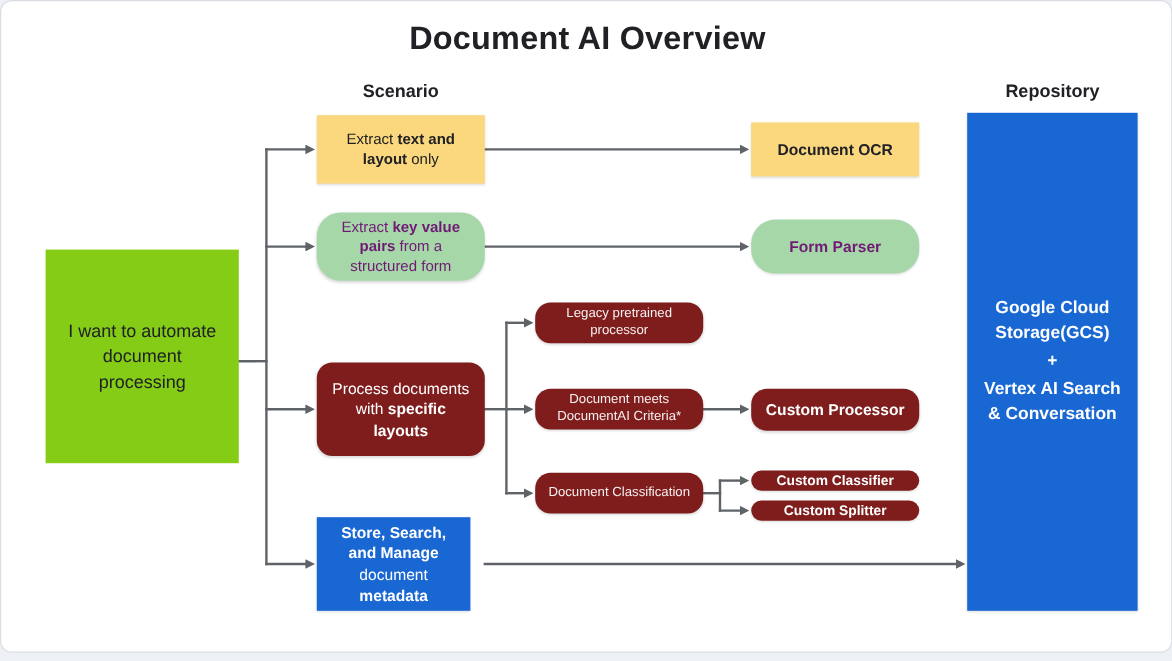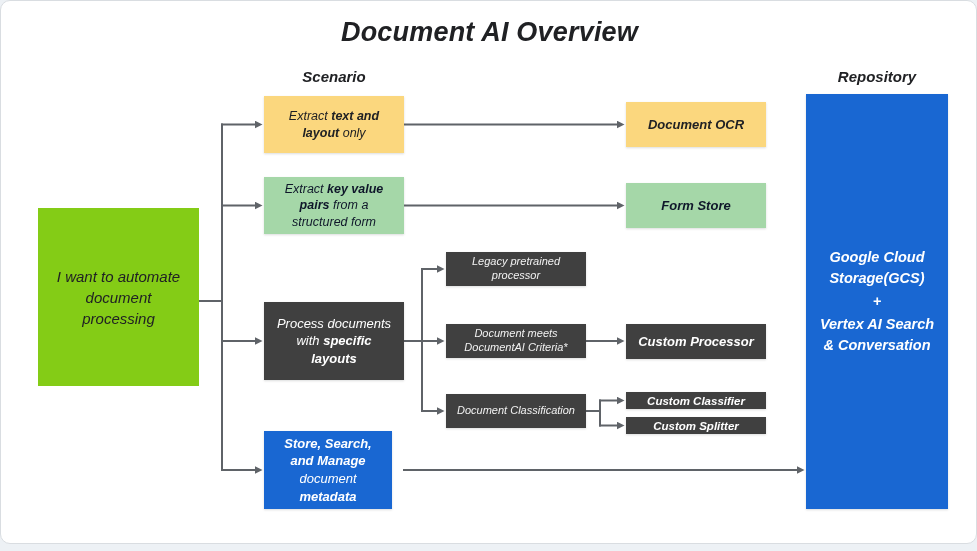--- a/index.html
+++ b/index.html
@@ -1,34 +1,34 @@
 <!DOCTYPE html>
 <html><head>
 <meta charset="utf-8">
 <style>
   html,body{margin:0;padding:0;background:#fff;}
   body{width:977px;height:551px;position:relative;font-family:"Liberation Sans",sans-serif;
        -webkit-font-smoothing:antialiased;}
-  #stage{position:absolute;inset:0;width:977px;height:551px;background:#EDF1F5;overflow:hidden;font-style:italic;}
+  #stage{position:absolute;inset:0;width:977px;height:551px;background:#EDF1F5;overflow:hidden;}
   #card{position:absolute;left:0;top:0;right:0;bottom:7px;background:#ffffff;
         border:1px solid #D9DDE1;border-radius:10px;}
   .abs{position:absolute;box-sizing:border-box;}
   .ttl{left:0;top:16px;width:977px;text-align:center;font-size:27px;font-weight:600;
        color:#202124;letter-spacing:.2px;}
   .colhead{font-size:15px;font-weight:700;color:#202124;text-align:center;top:67px;}
   .ch-scenario{left:263px;width:140px;}
   .ch-processor{left:625px;width:150px;}
   .ch-repository{left:805px;width:142px;}
   .box{display:flex;align-items:center;justify-content:center;text-align:center;
        box-shadow:0 1px 2px rgba(60,64,67,.18);}
   .b-start{left:37px;top:207px;width:161px;height:178px;background:#84cc16;box-shadow:none;
            font-size:15px;color:#202124;line-height:1.4;padding:0 14px;}
   .yellow{background:#FBD77E;color:#202124;}
-  .green{background:#A5D7A8;color:#0f172a;}
-  .blue{background:#404040;color:#FFFFFF;}
+  .green{background:#A5D7A8;color:#701a75;border-radius:20px;}
+  .blue{background:#7f1d1d;color:#FFFFFF;border-radius:13px;}
   .darkblue{background:#1967D2;color:#FFFFFF;}
   .b-sc1{left:263px;top:95px;width:140px;height:57px;font-size:12.5px;line-height:1.3;padding:0 12px;}
   .b-sc2{left:263px;top:176px;width:140px;height:57px;font-size:12.5px;line-height:1.3;padding:0 12px;}
   .b-sc3{left:263px;top:301px;width:140px;height:78px;font-size:13px;line-height:1.35;padding:0 8px;}
   .b-sc4{left:263px;top:430px;width:128px;height:78px;font-size:13px;line-height:1.35;padding:0 14px;}
   .sub{left:445px;width:140px;height:34px;font-size:11px;line-height:1.25;padding:0 10px;
        color:rgba(255,255,255,.93);}
   .b-legacy{top:251px;}
   .b-criteria{top:323px;}
   .b-classification{top:393px;}
@@ -112,21 +112,21 @@
       <span>Document meets DocumentAI Criteria*</span>
     </div>
     <div class="abs box blue sub b-classification">
       <span>Document Classification</span>
     </div>
 
     <div class="abs box yellow proc b-ocr">
       <span>Document OCR</span>
     </div>
     <div class="abs box green proc b-form">
-      <span>Form Store</span>
+      <span>Form Parser</span>
     </div>
     <div class="abs box blue proc b-cproc">
       <span>Custom Processor</span>
     </div>
     <div class="abs box blue proc thin b-cclass">
       <span>Custom Classifier</span>
     </div>
     <div class="abs box blue proc thin b-csplit">
       <span>Custom Splitter</span>
     </div>

